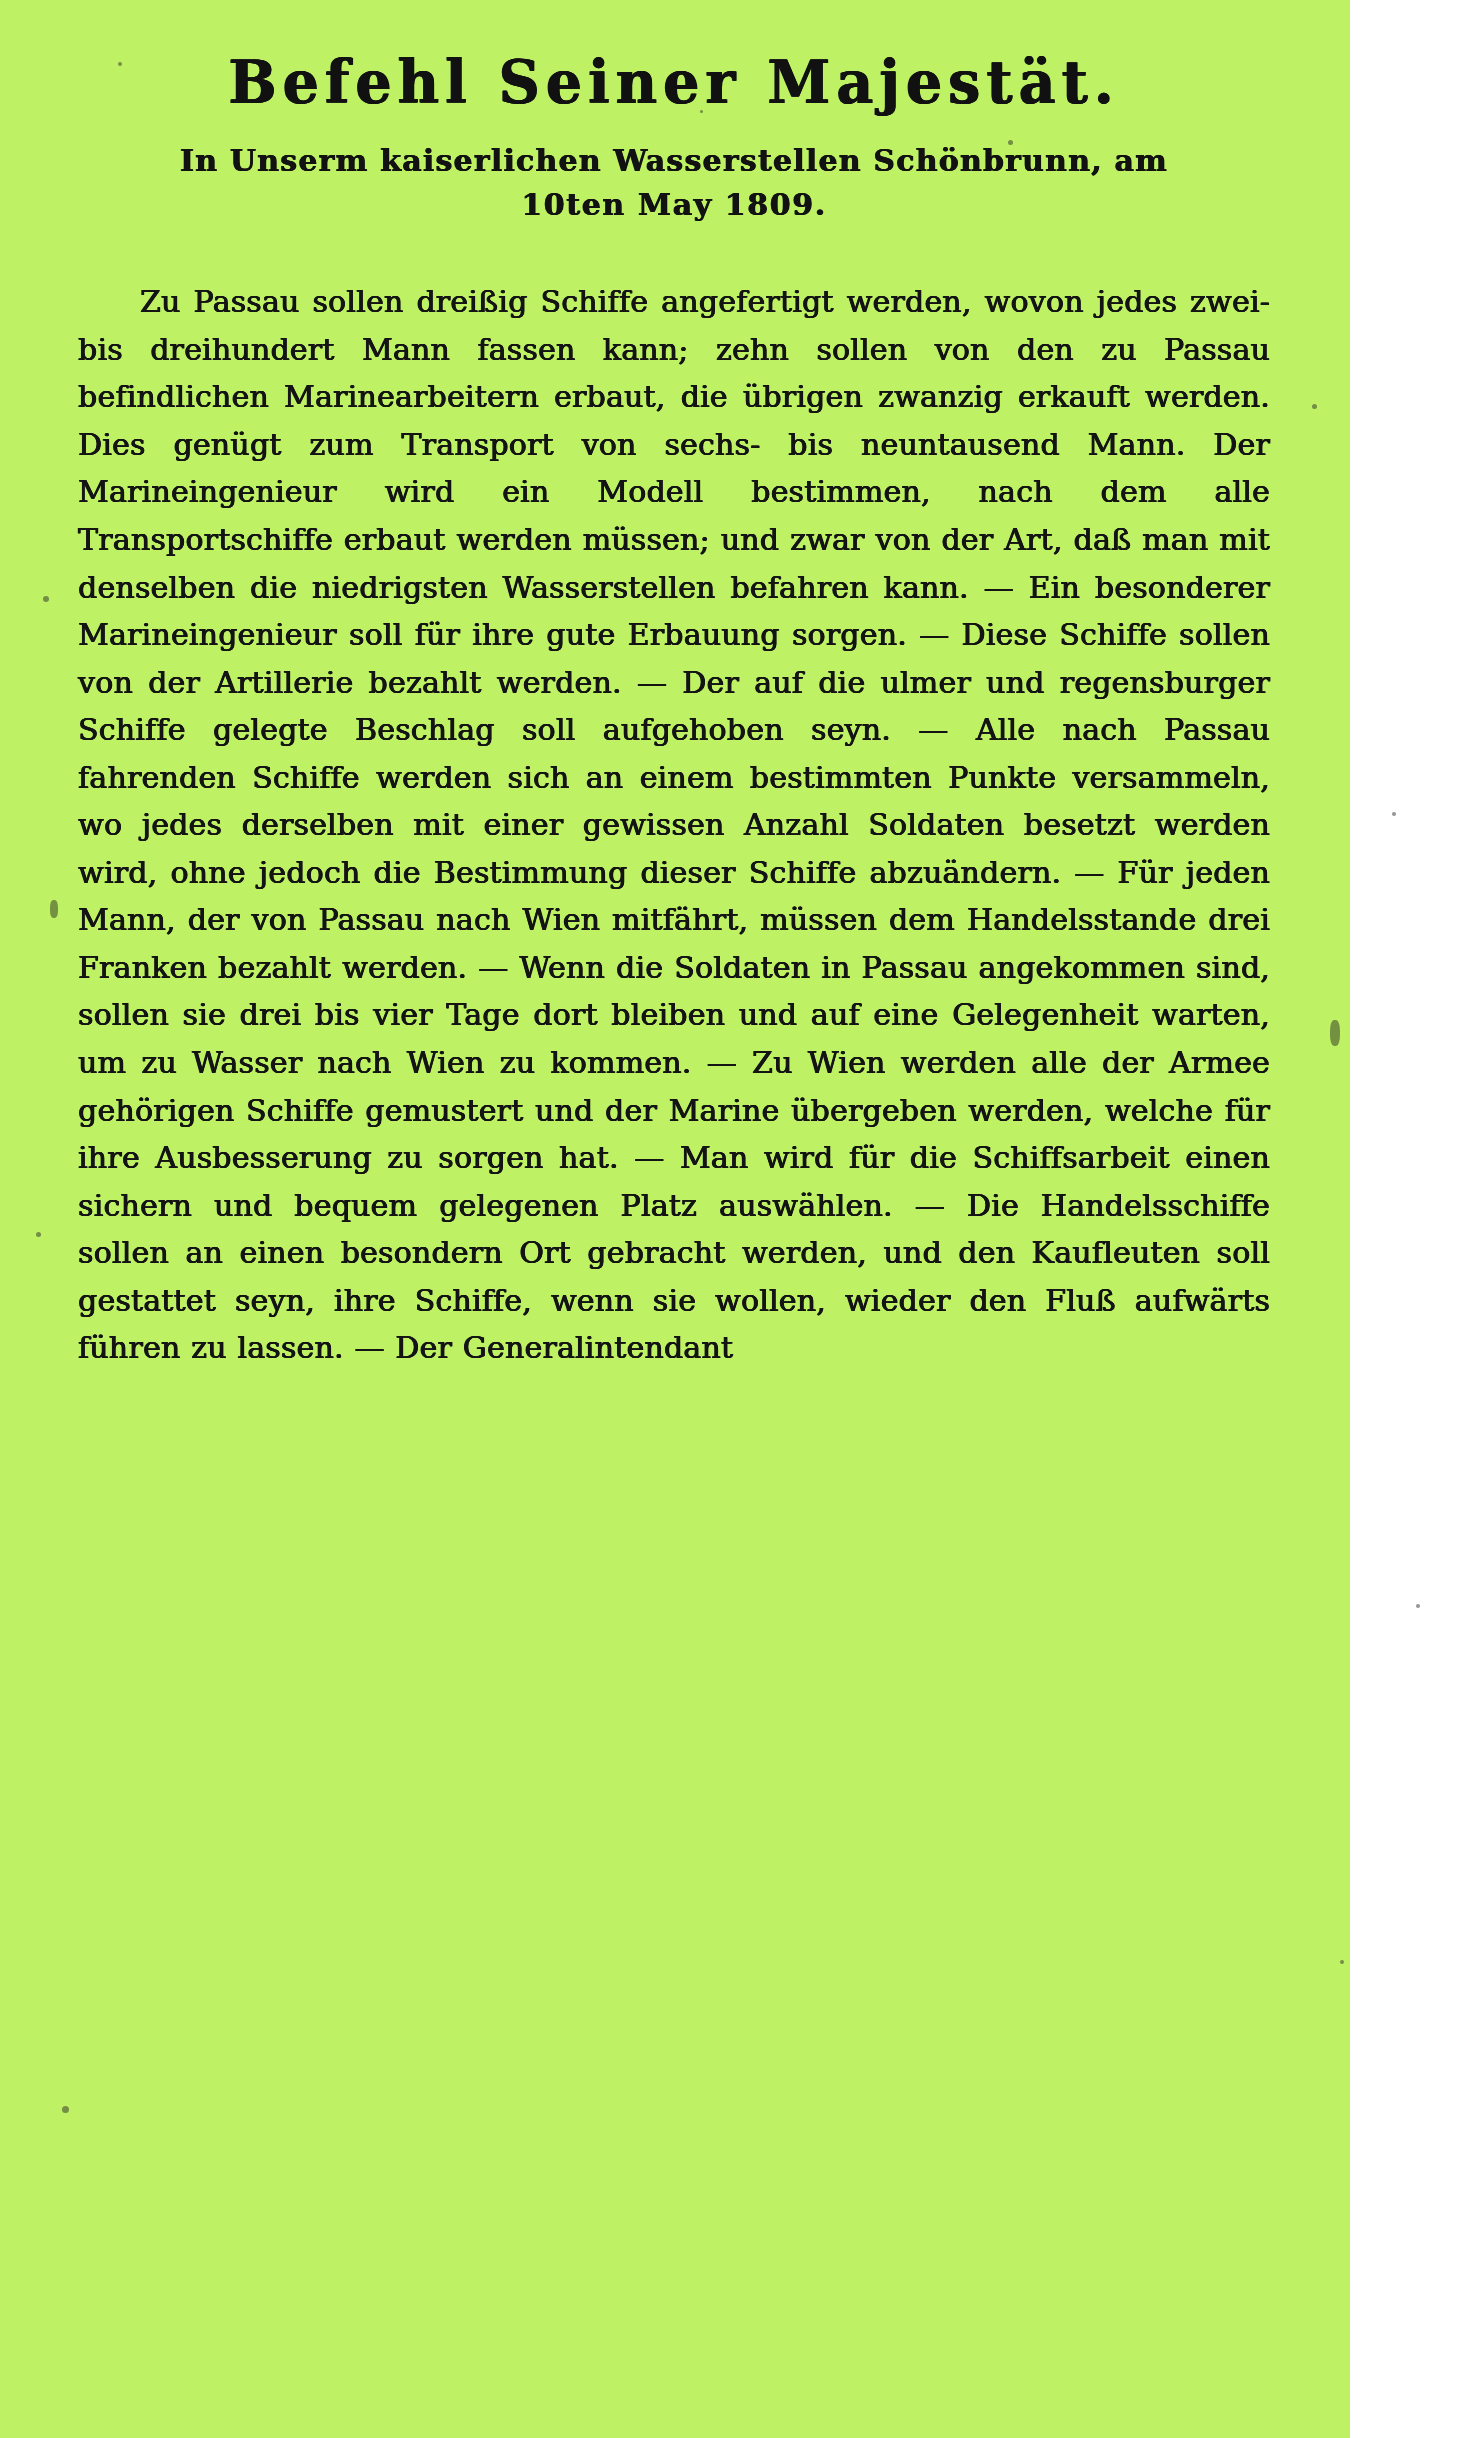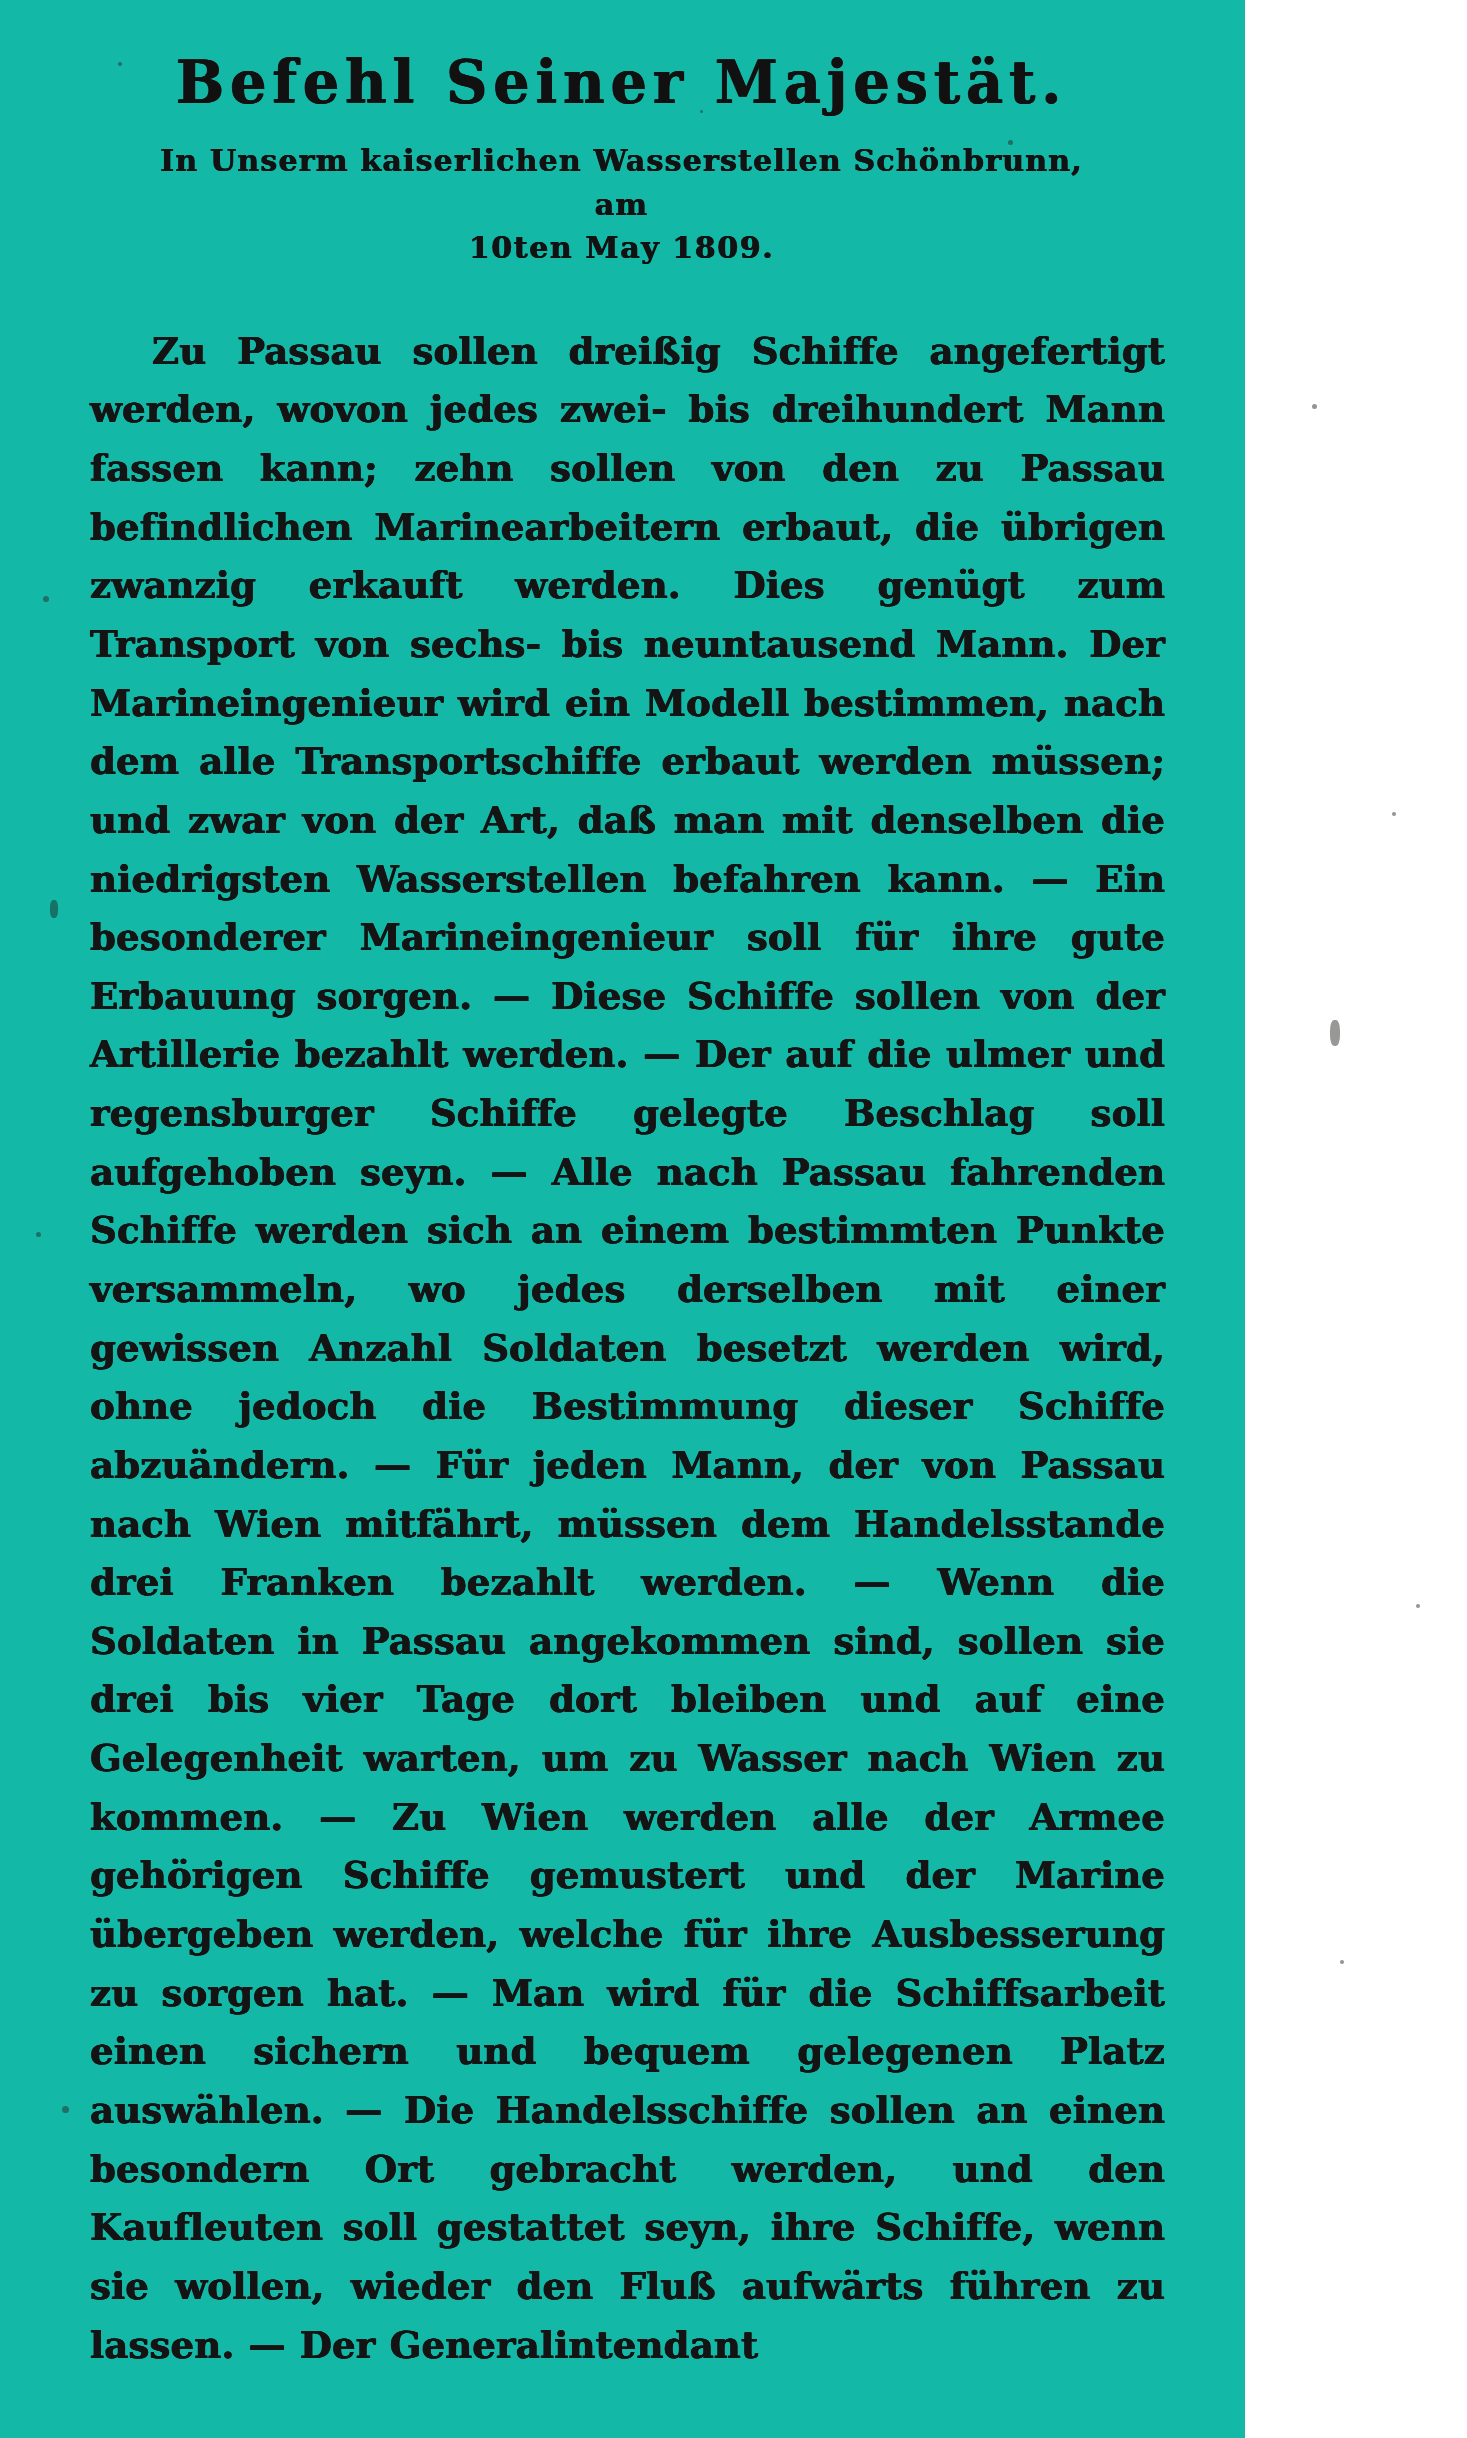--- a/index.html
+++ b/index.html
@@ -10,23 +10,23 @@
   body {
     width: 1467px;
     height: 2438px;
     overflow: hidden;
     font-family: "DejaVu Serif", serif;
     color: #151515;
   }
 
   .page {
     position: relative;
-    width: 1245px;
+    width: 1350px;
     height: 2438px;
-    background: #14b8a6;
+    background: #bef264;
     padding: 0;
     box-sizing: border-box;
   }
 
   
   .speckle {
     position: absolute;
     border-radius: 50%;
     background: #2a2a28;
     opacity: .5;
@@ -63,24 +63,24 @@
     margin: 22px 0 0 0;
     padding: 0 72px;
     text-shadow: 0.5px 0 0 #111, -0.4px 0.3px 0 #1e1e1e;
   }
   .doc-subtitle .line2 {
     display: block;
     letter-spacing: 1.6px;
   }
 
   .body-text {
-    margin: 52px 0 0 12px;
+    margin: 52px 0 0 0;
     font-family: "DejaVu Serif", serif;
-    font-weight: 700;
-    font-size: 37px;
+    font-weight: 400;
+    font-size: 30px;
     line-height: 1.585;
     color: #141414;
     text-align: justify;
     text-justify: inter-word;
     letter-spacing: 0.2px;
     text-indent: 62px;
     text-shadow: 0.55px 0 0 #121212, -0.45px 0.35px 0 #1c1c1c, 0.25px -0.35px 0 #232323;
     word-spacing: 1px;
   }
 

